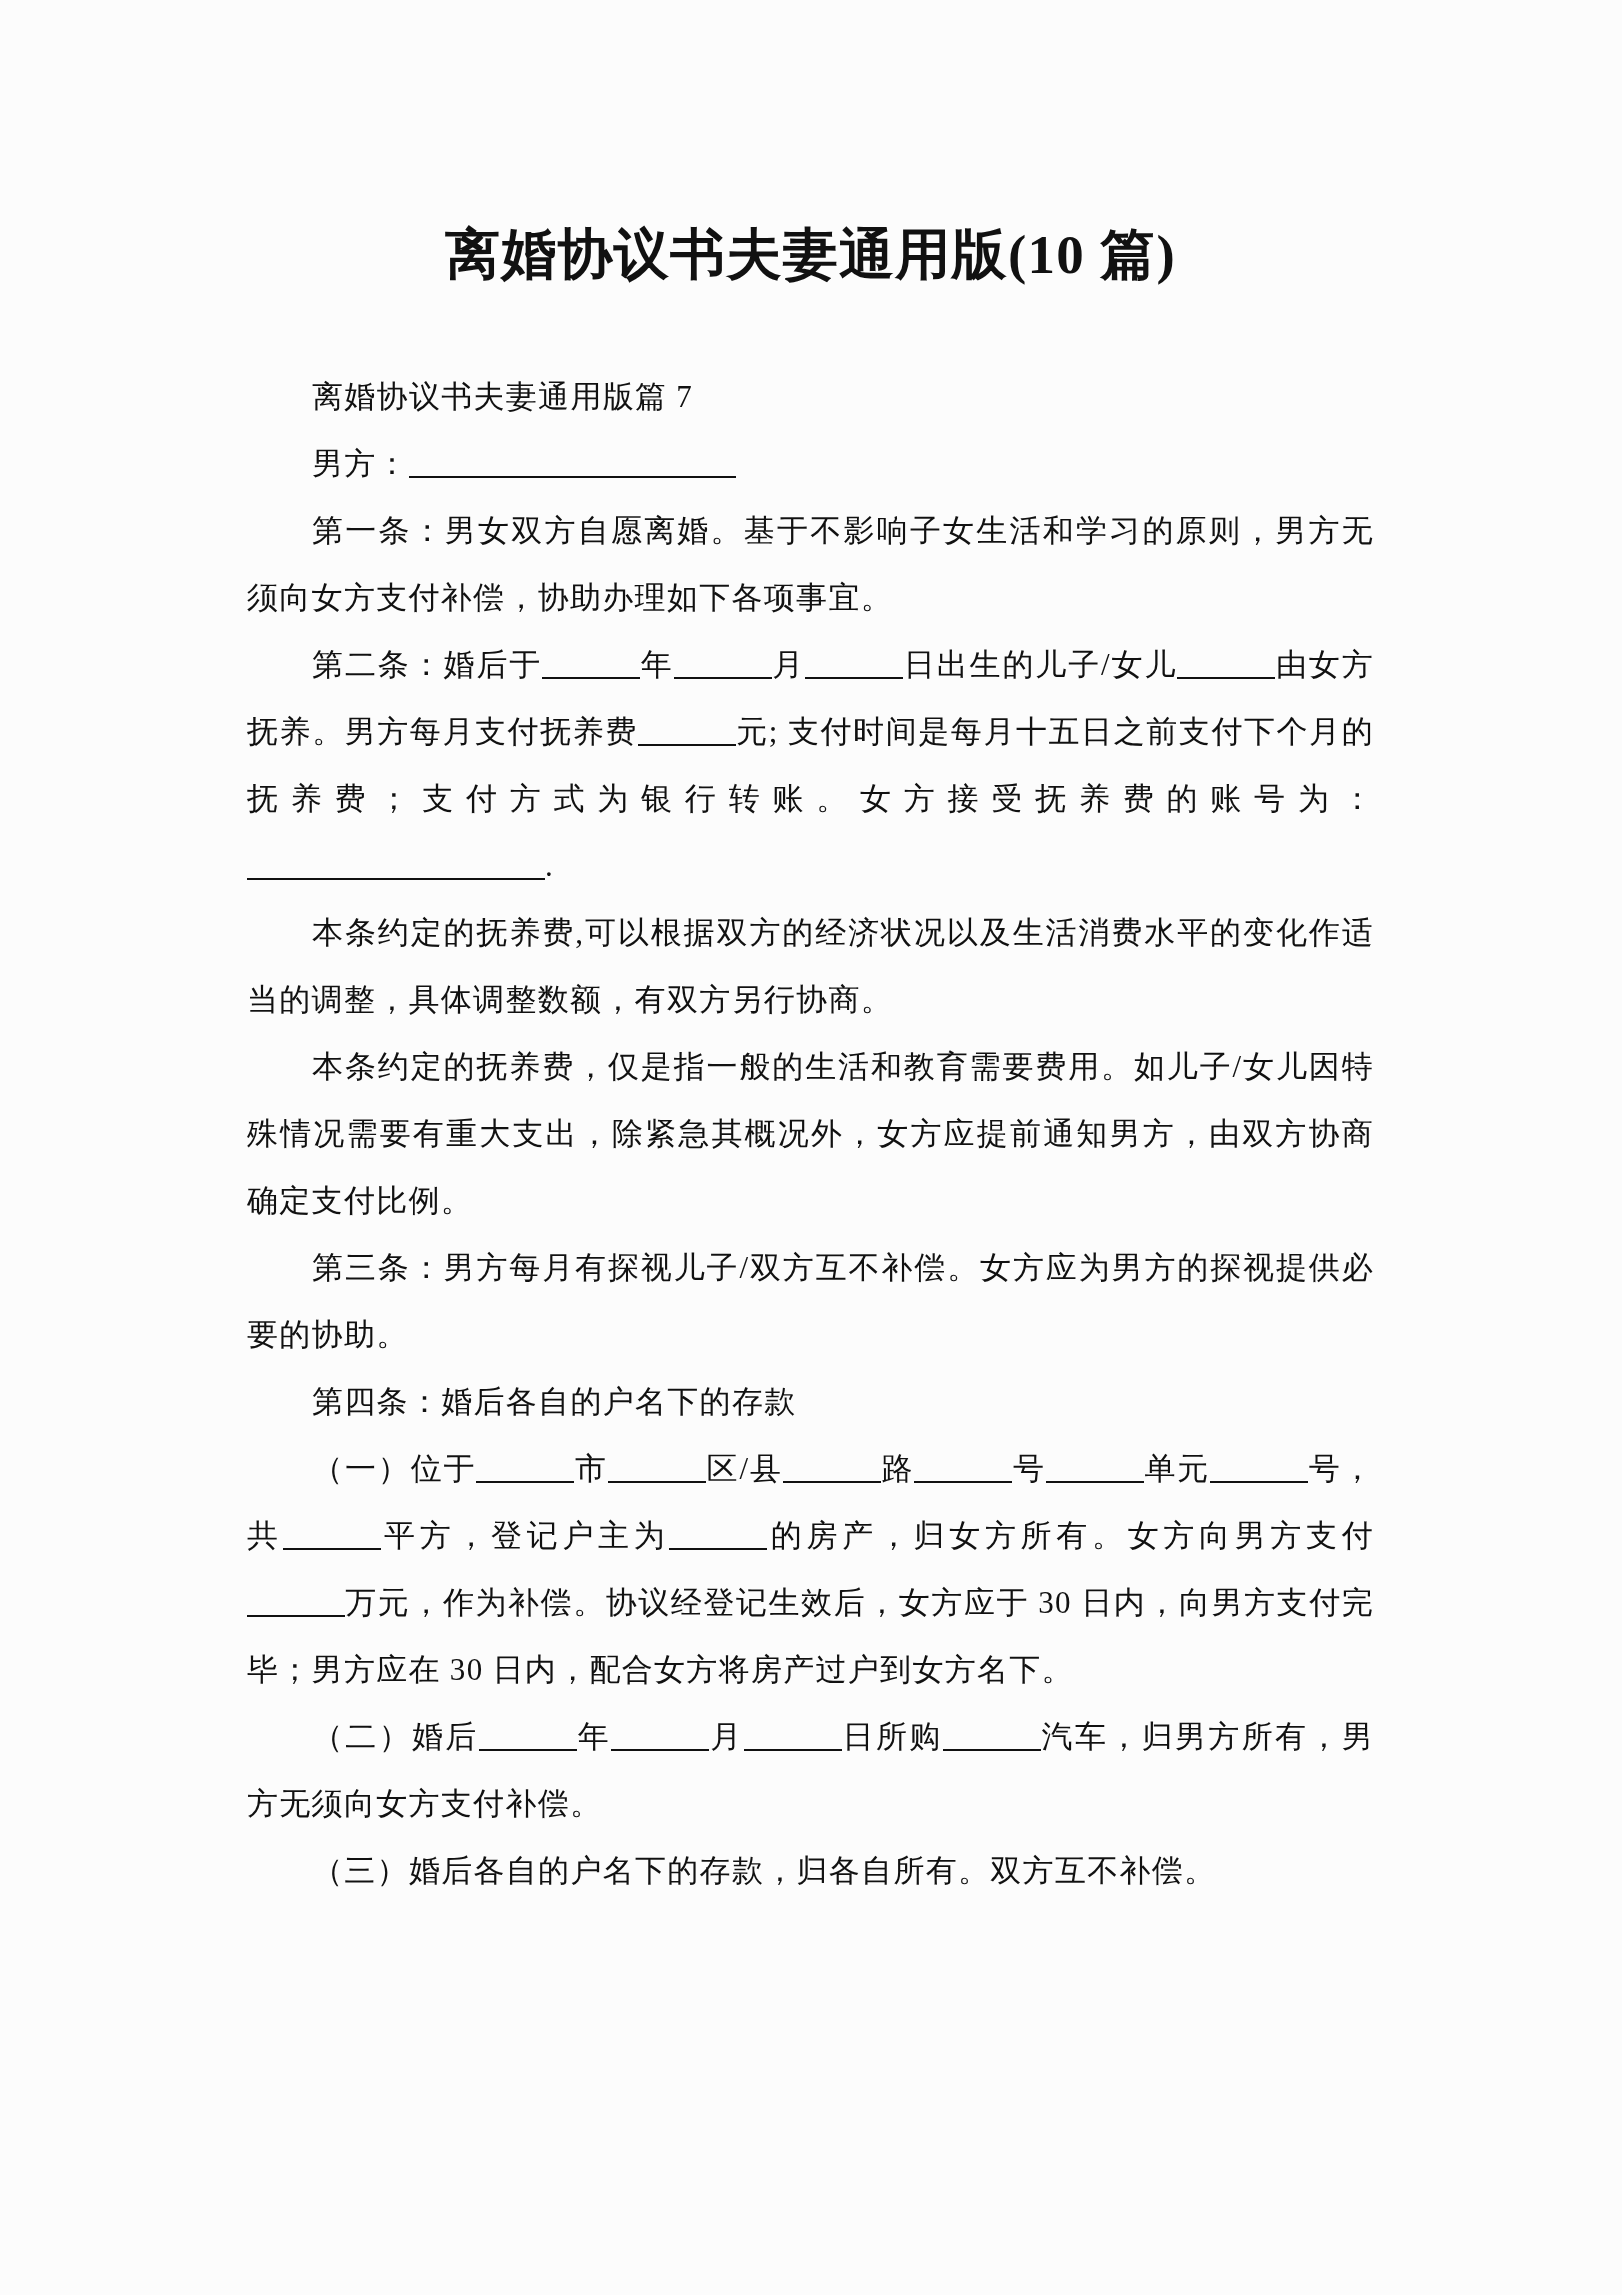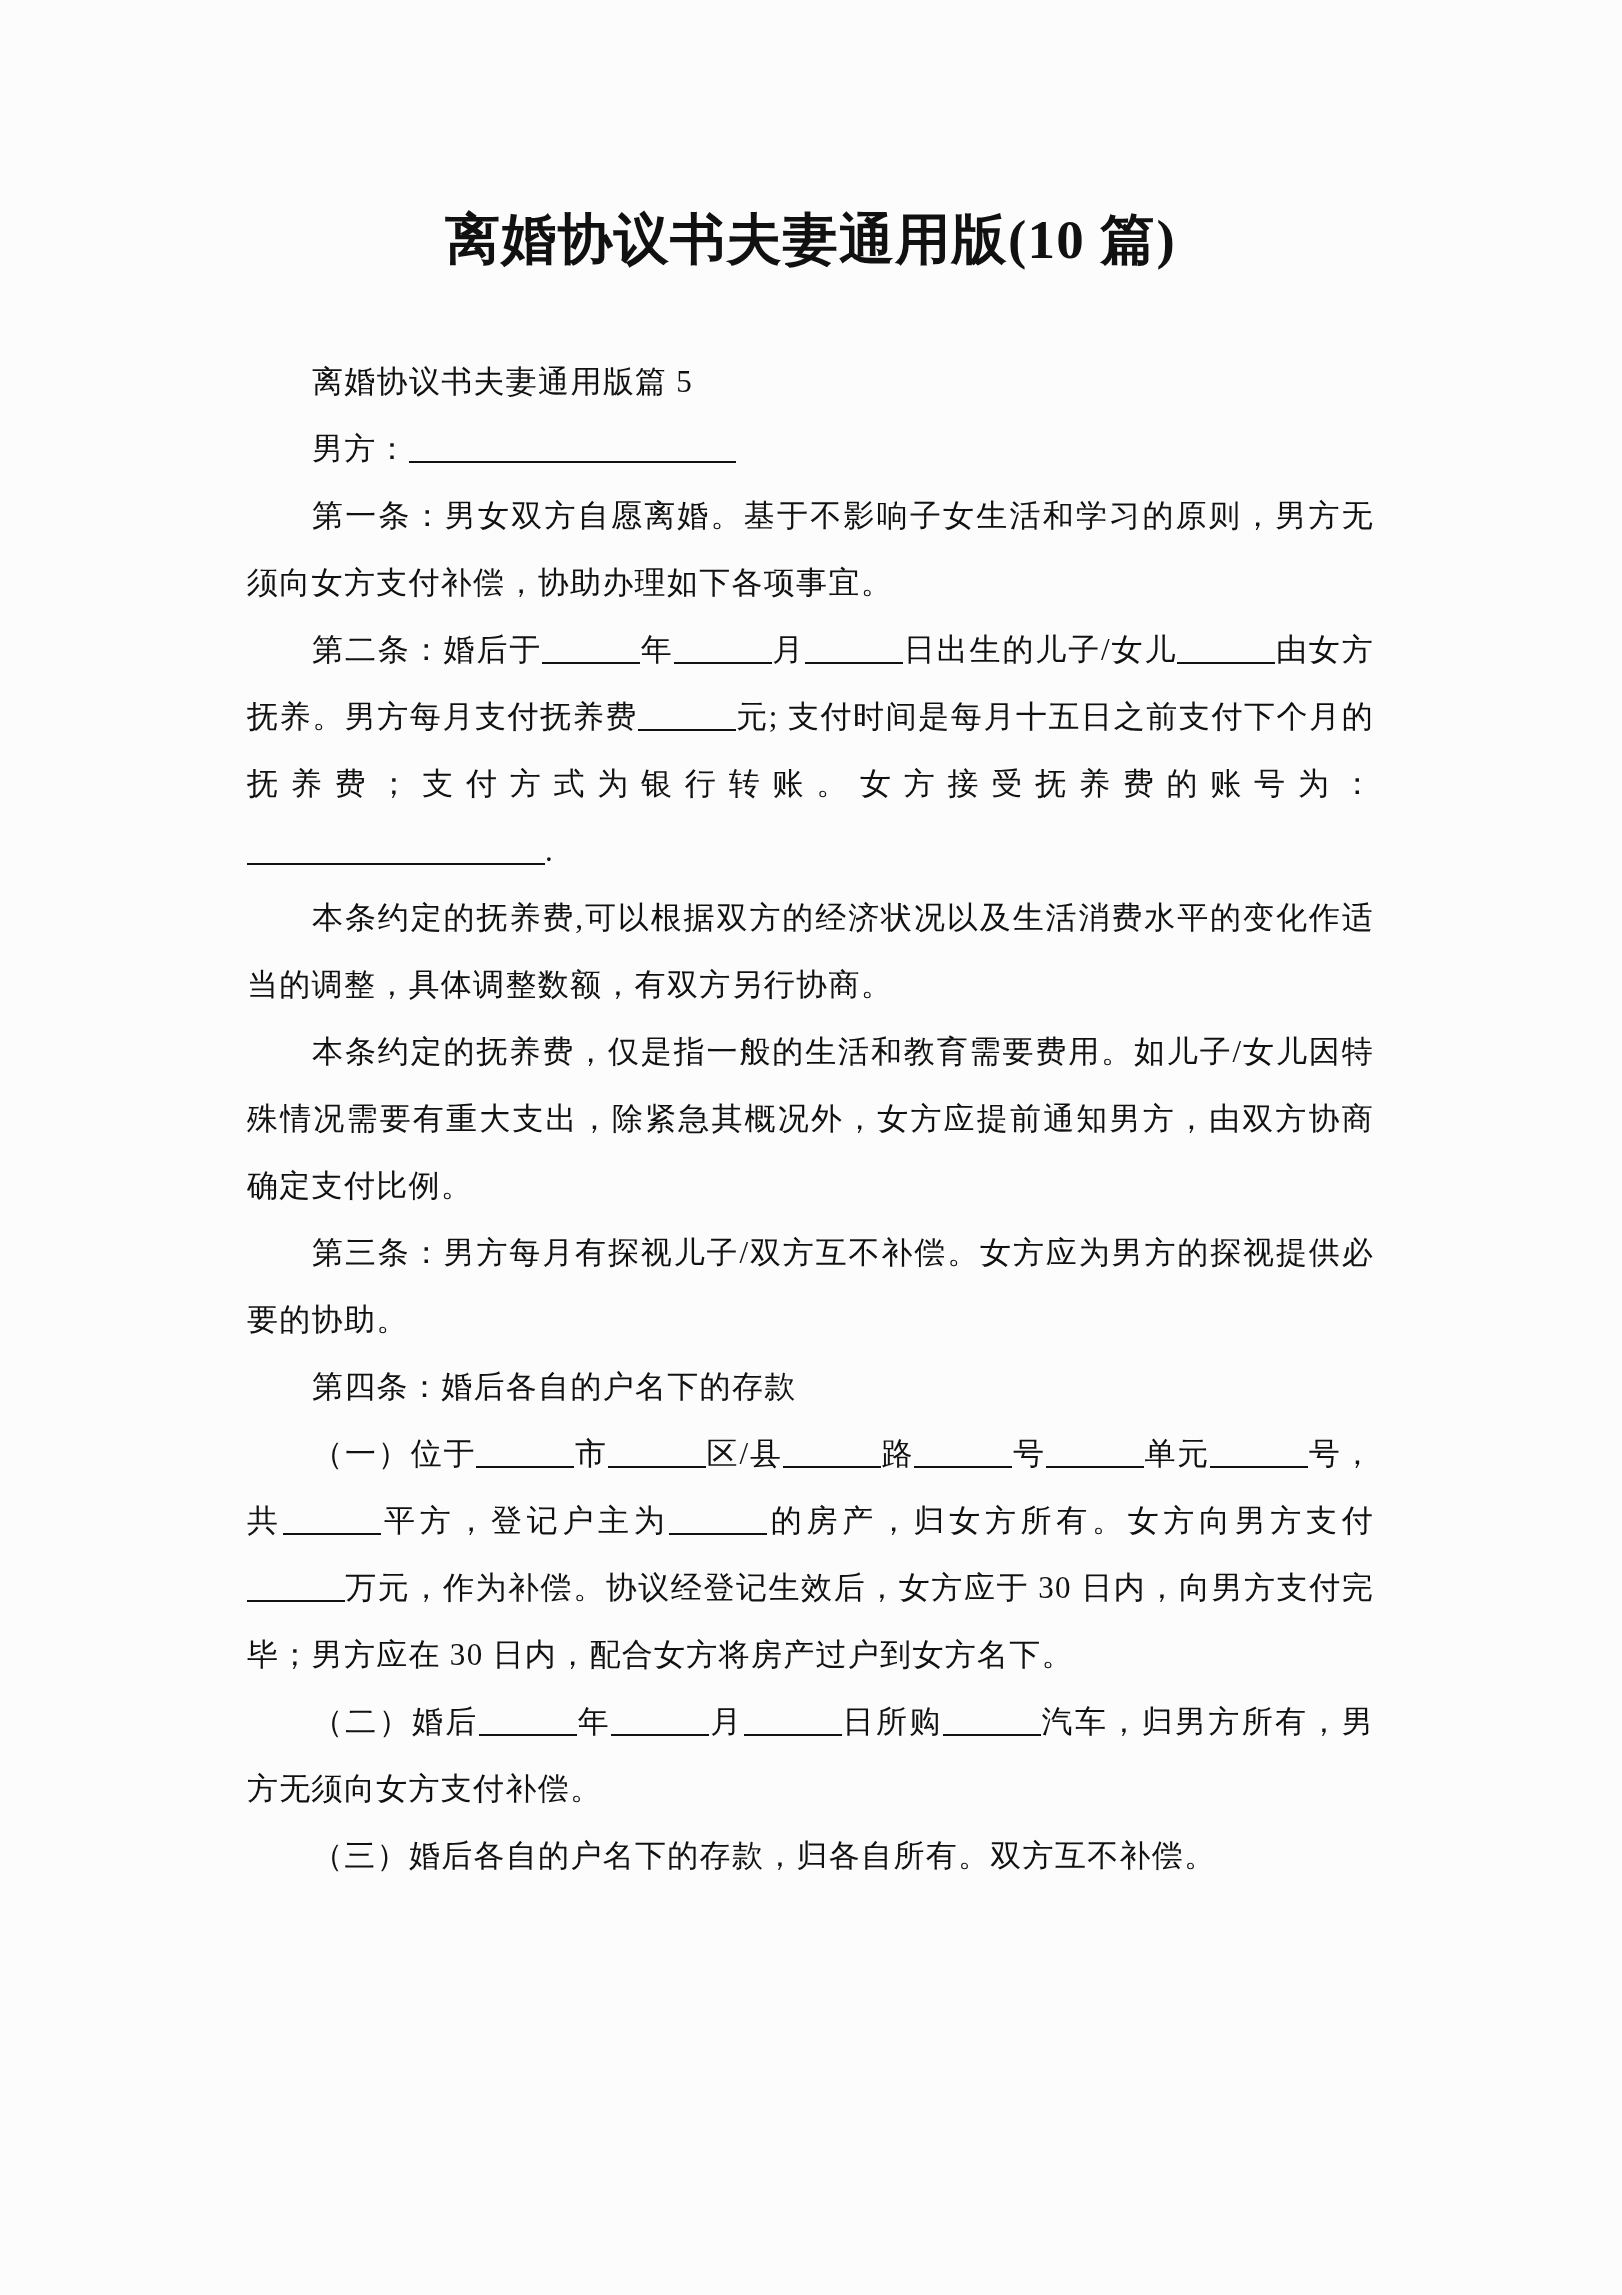--- a/index.html
+++ b/index.html
@@ -14,21 +14,21 @@
     color: #111111;
     overflow: hidden;
   }
   .doc {
     box-sizing: border-box;
     width: 1623px;
     height: 2295px;
     padding: 208px 249px 0 247px;
   }
   .doc-title {
-    margin: 0;
+    margin: 15px;
     font-size: 55px;
     line-height: 1.15;
     font-weight: bold;
     text-align: center;
     letter-spacing: 1.3px;
     white-space: nowrap;
   }
   .doc-body {
     margin-top: 77px;
   }
@@ -50,21 +50,21 @@
   .w-date    { width: 98px; }
   .w-name    { width: 327px; }
   .w-account { width: 298px; }
 </style>
 </head>
 <body>
 
 <div class="doc">
   <h1 class="doc-title">离婚协议书夫妻通用版(10 篇)</h1>
   <div class="doc-body" id="doc-body">
-      <p class="para">离婚协议书夫妻通用版篇 5</p>
+      <p class="para">离婚协议书夫妻通用版篇 7</p>
       <p class="para">男方：<span class="blank w-name"></span></p>
       <p class="para">第一条：男女双方自愿离婚。基于不影响子女生活和学习的原则，男方无须向女方支付补偿，协助办理如下各项事宜。</p>
       <p class="para">第二条：婚后于<span class="blank w-date"></span>年<span class="blank w-date"></span>月<span class="blank w-date"></span>日出生的儿子/女儿<span class="blank w-date"></span>由女方抚养。男方每月支付抚养费<span class="blank w-date"></span>元; 支付时间是每月十五日之前支付下个月的抚养费；支付方式为银行转账。女方接受抚养费的账号为：<span class="blank w-account"></span>.</p>
       <p class="para">本条约定的抚养费,可以根据双方的经济状况以及生活消费水平的变化作适当的调整，具体调整数额，有双方另行协商。</p>
       <p class="para">本条约定的抚养费，仅是指一般的生活和教育需要费用。如儿子/女儿因特殊情况需要有重大支出，除紧急其概况外，女方应提前通知男方，由双方协商确定支付比例。</p>
       <p class="para">第三条：男方每月有探视儿子/双方互不补偿。女方应为男方的探视提供必要的协助。</p>
       <p class="para">第四条：婚后各自的户名下的存款</p>
       <p class="para">（一）位于<span class="blank w-date"></span>市<span class="blank w-date"></span>区/县<span class="blank w-date"></span>路<span class="blank w-date"></span>号<span class="blank w-date"></span>单元<span class="blank w-date"></span>号，共<span class="blank w-date"></span>平方，登记户主为<span class="blank w-date"></span>的房产，归女方所有。女方向男方支付<span class="blank w-date"></span>万元，作为补偿。协议经登记生效后，女方应于 30 日内，向男方支付完毕；男方应在 30 日内，配合女方将房产过户到女方名下。</p>
       <p class="para">（二）婚后<span class="blank w-date"></span>年<span class="blank w-date"></span>月<span class="blank w-date"></span>日所购<span class="blank w-date"></span>汽车，归男方所有，男方无须向女方支付补偿。</p>
       <p class="para">（三）婚后各自的户名下的存款，归各自所有。双方互不补偿。</p>

